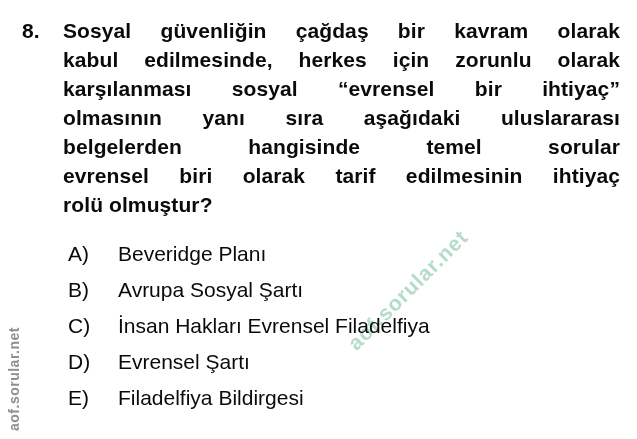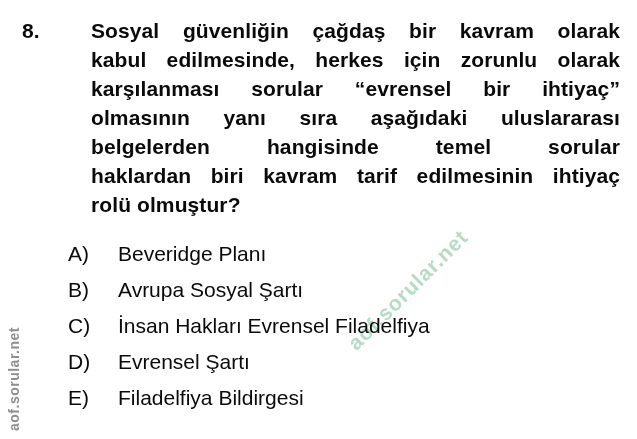--- a/index.html
+++ b/index.html
@@ -58,21 +58,20 @@
   .qnum {
     width: 41px;
     flex: 0 0 41px;
     font-size: 21px;
     line-height: 29px;
     font-weight: bold;
   }
   .qlines {
     flex: 1 1 auto;
     min-width: 0;
-    margin-left: 28px;
   }
   .qline {
     font-size: 21px;
     line-height: 29px;
     font-weight: bold;
     letter-spacing: 0.1px;
   }
   .qline.just {
     text-align: justify;
     text-align-last: justify;
@@ -112,24 +111,24 @@
 <div class="page">
 
   <div class="wm wm-diag" style="color: rgb(180, 220, 198);">aof.sorular.net</div>
   <div class="wm wm-side" style="color: rgb(142, 142, 142);">aof.sorular.net</div>
 
   <div class="question">
     <span class="qnum">8.</span>
     <div class="qlines">
       <div class="qline just"><span>Sosyal güvenliğin çağdaş bir kavram olarak</span></div>
       <div class="qline just"><span>kabul edilmesinde, herkes için zorunlu olarak</span></div>
-      <div class="qline just"><span>karşılanması sorular “evrensel bir ihtiyaç”</span></div>
+      <div class="qline just"><span>karşılanması sosyal “evrensel bir ihtiyaç”</span></div>
       <div class="qline just"><span>olmasının yanı sıra aşağıdaki uluslararası</span></div>
       <div class="qline just"><span>belgelerden hangisinde </span><span class="u">temel</span><span> sorular</span></div>
-      <div class="qline just"><span>haklardan biri kavram tarif edilmesinin </span><span class="u">ihtiyaç</span></div>
+      <div class="qline just"><span>evrensel biri olarak tarif edilmesinin </span><span class="u">ihtiyaç</span></div>
       <div class="qline"><span>rolü olmuştur?</span></div>
     </div>
   </div>
 
   <ol class="options">
     <li class="option">
       <span class="opt-letter">A)</span>
       <span class="opt-text">Beveridge Planı</span>
     </li>
     <li class="option">

